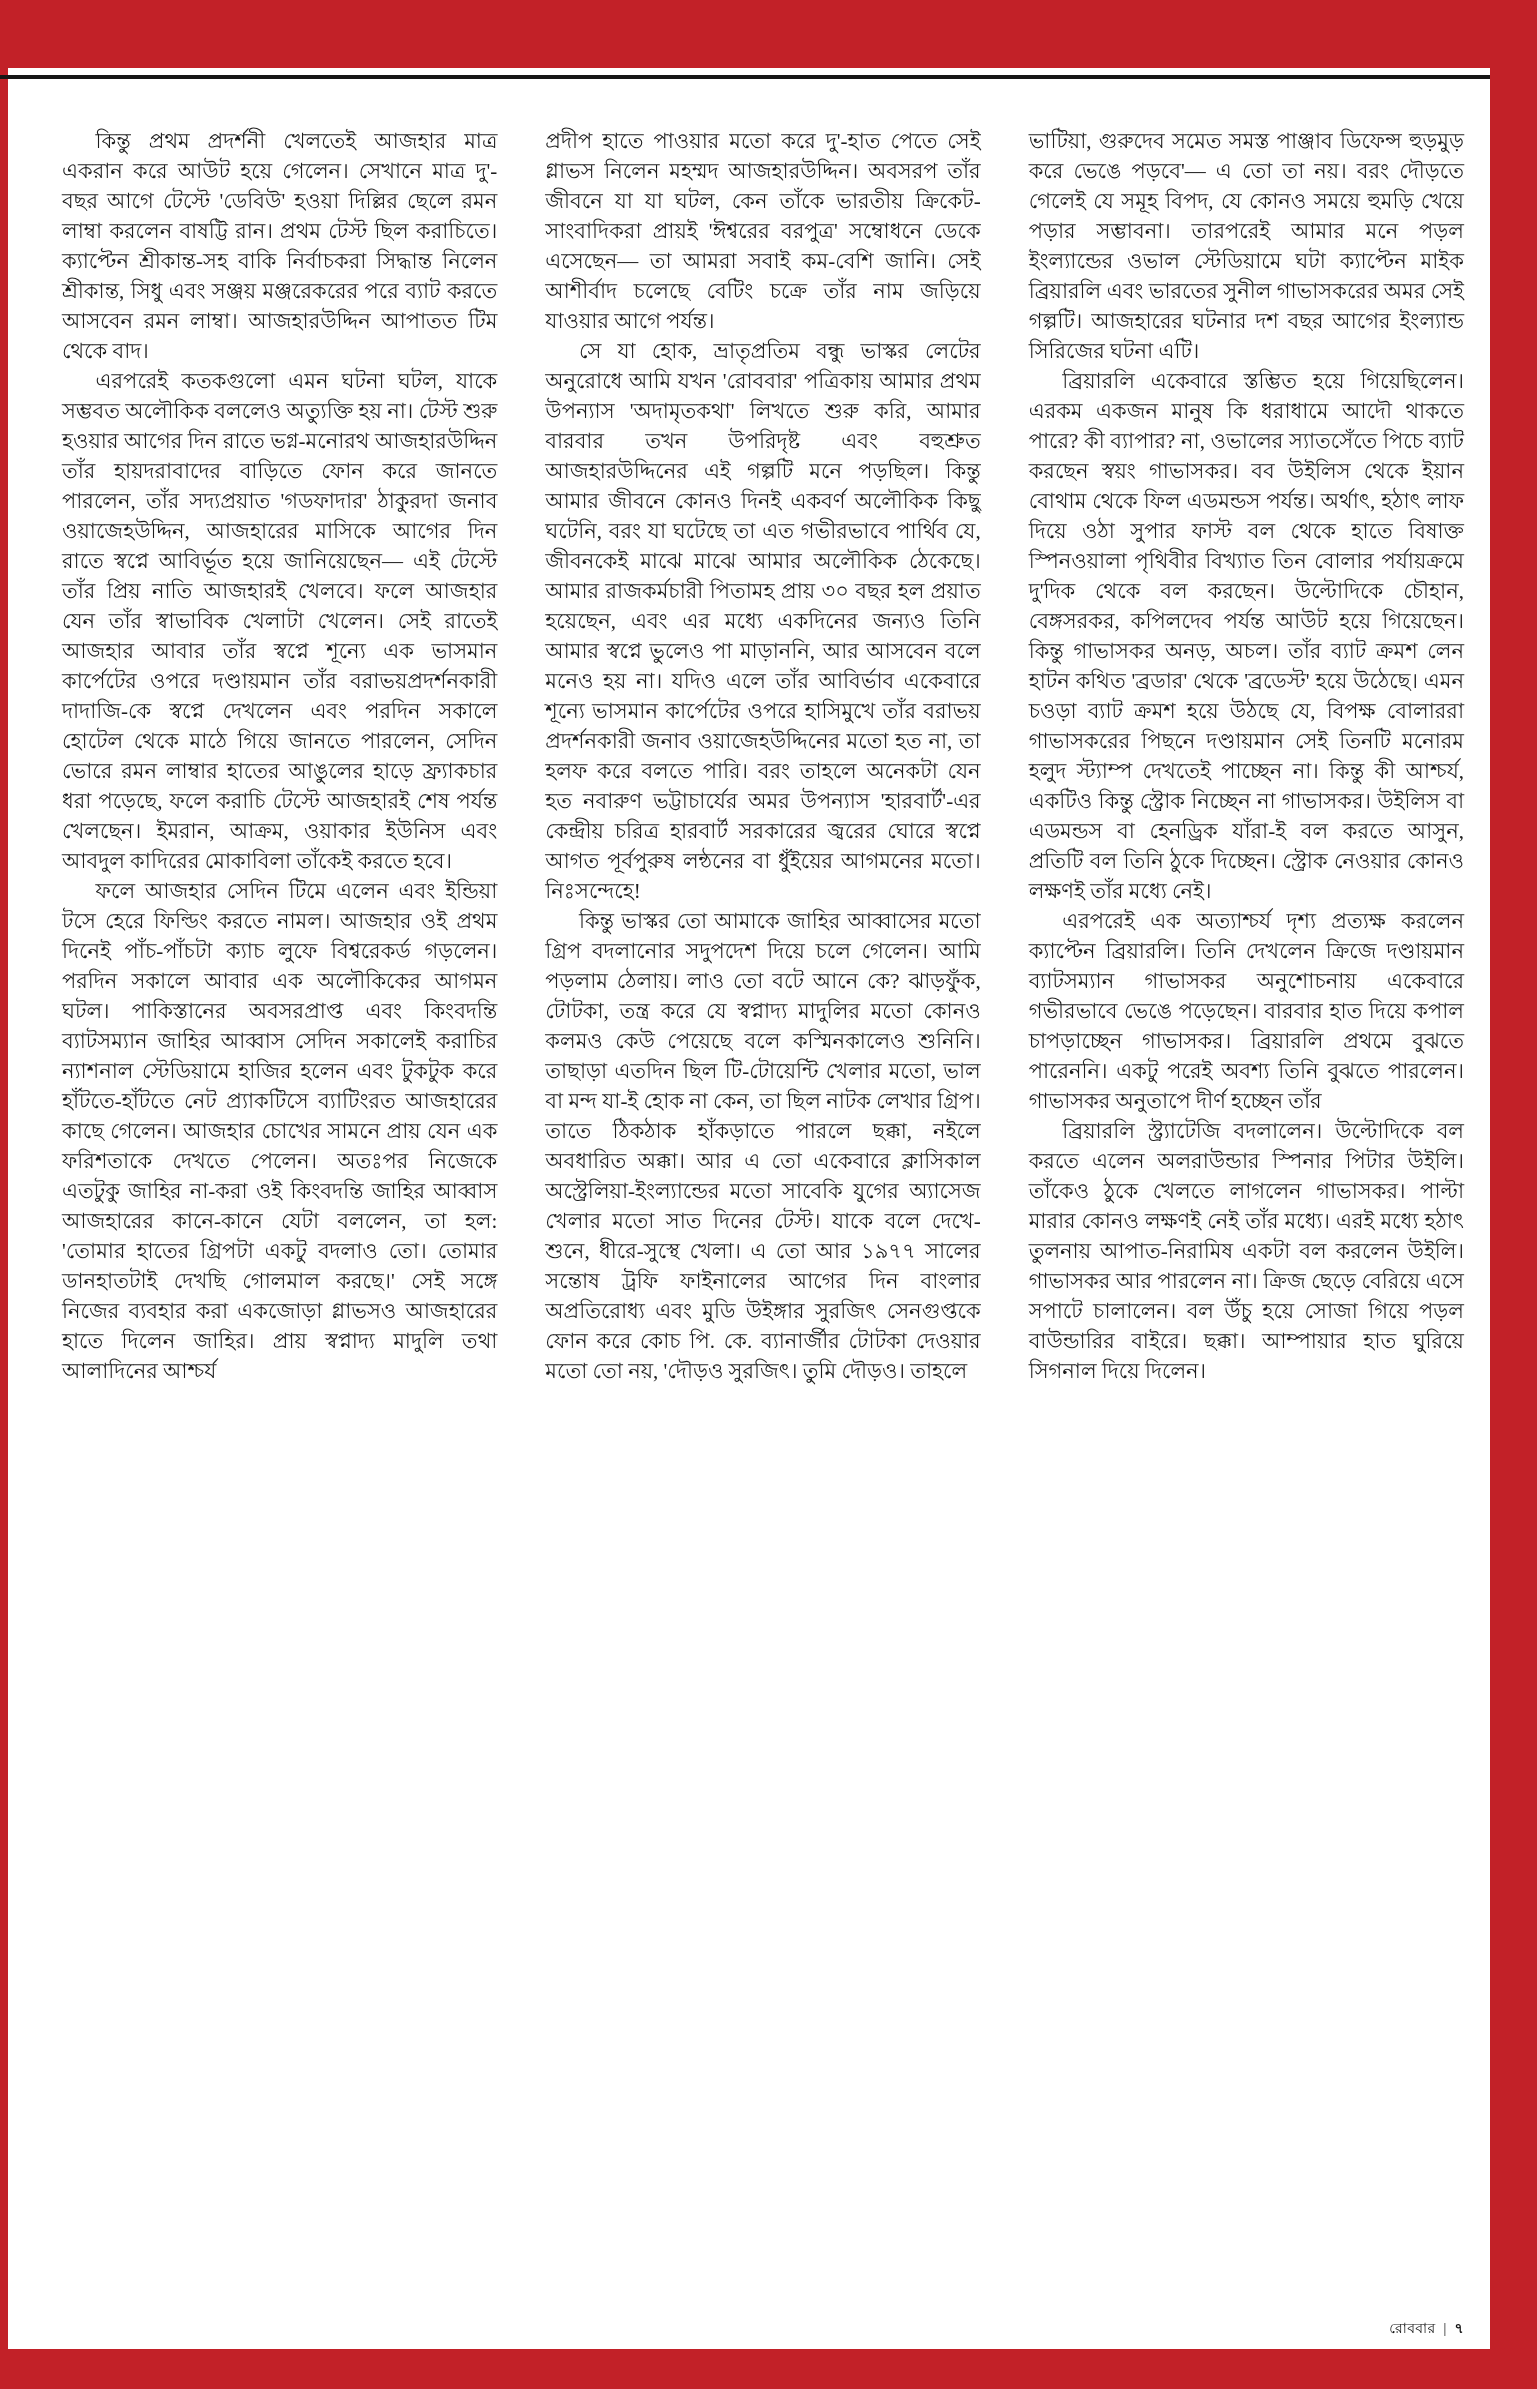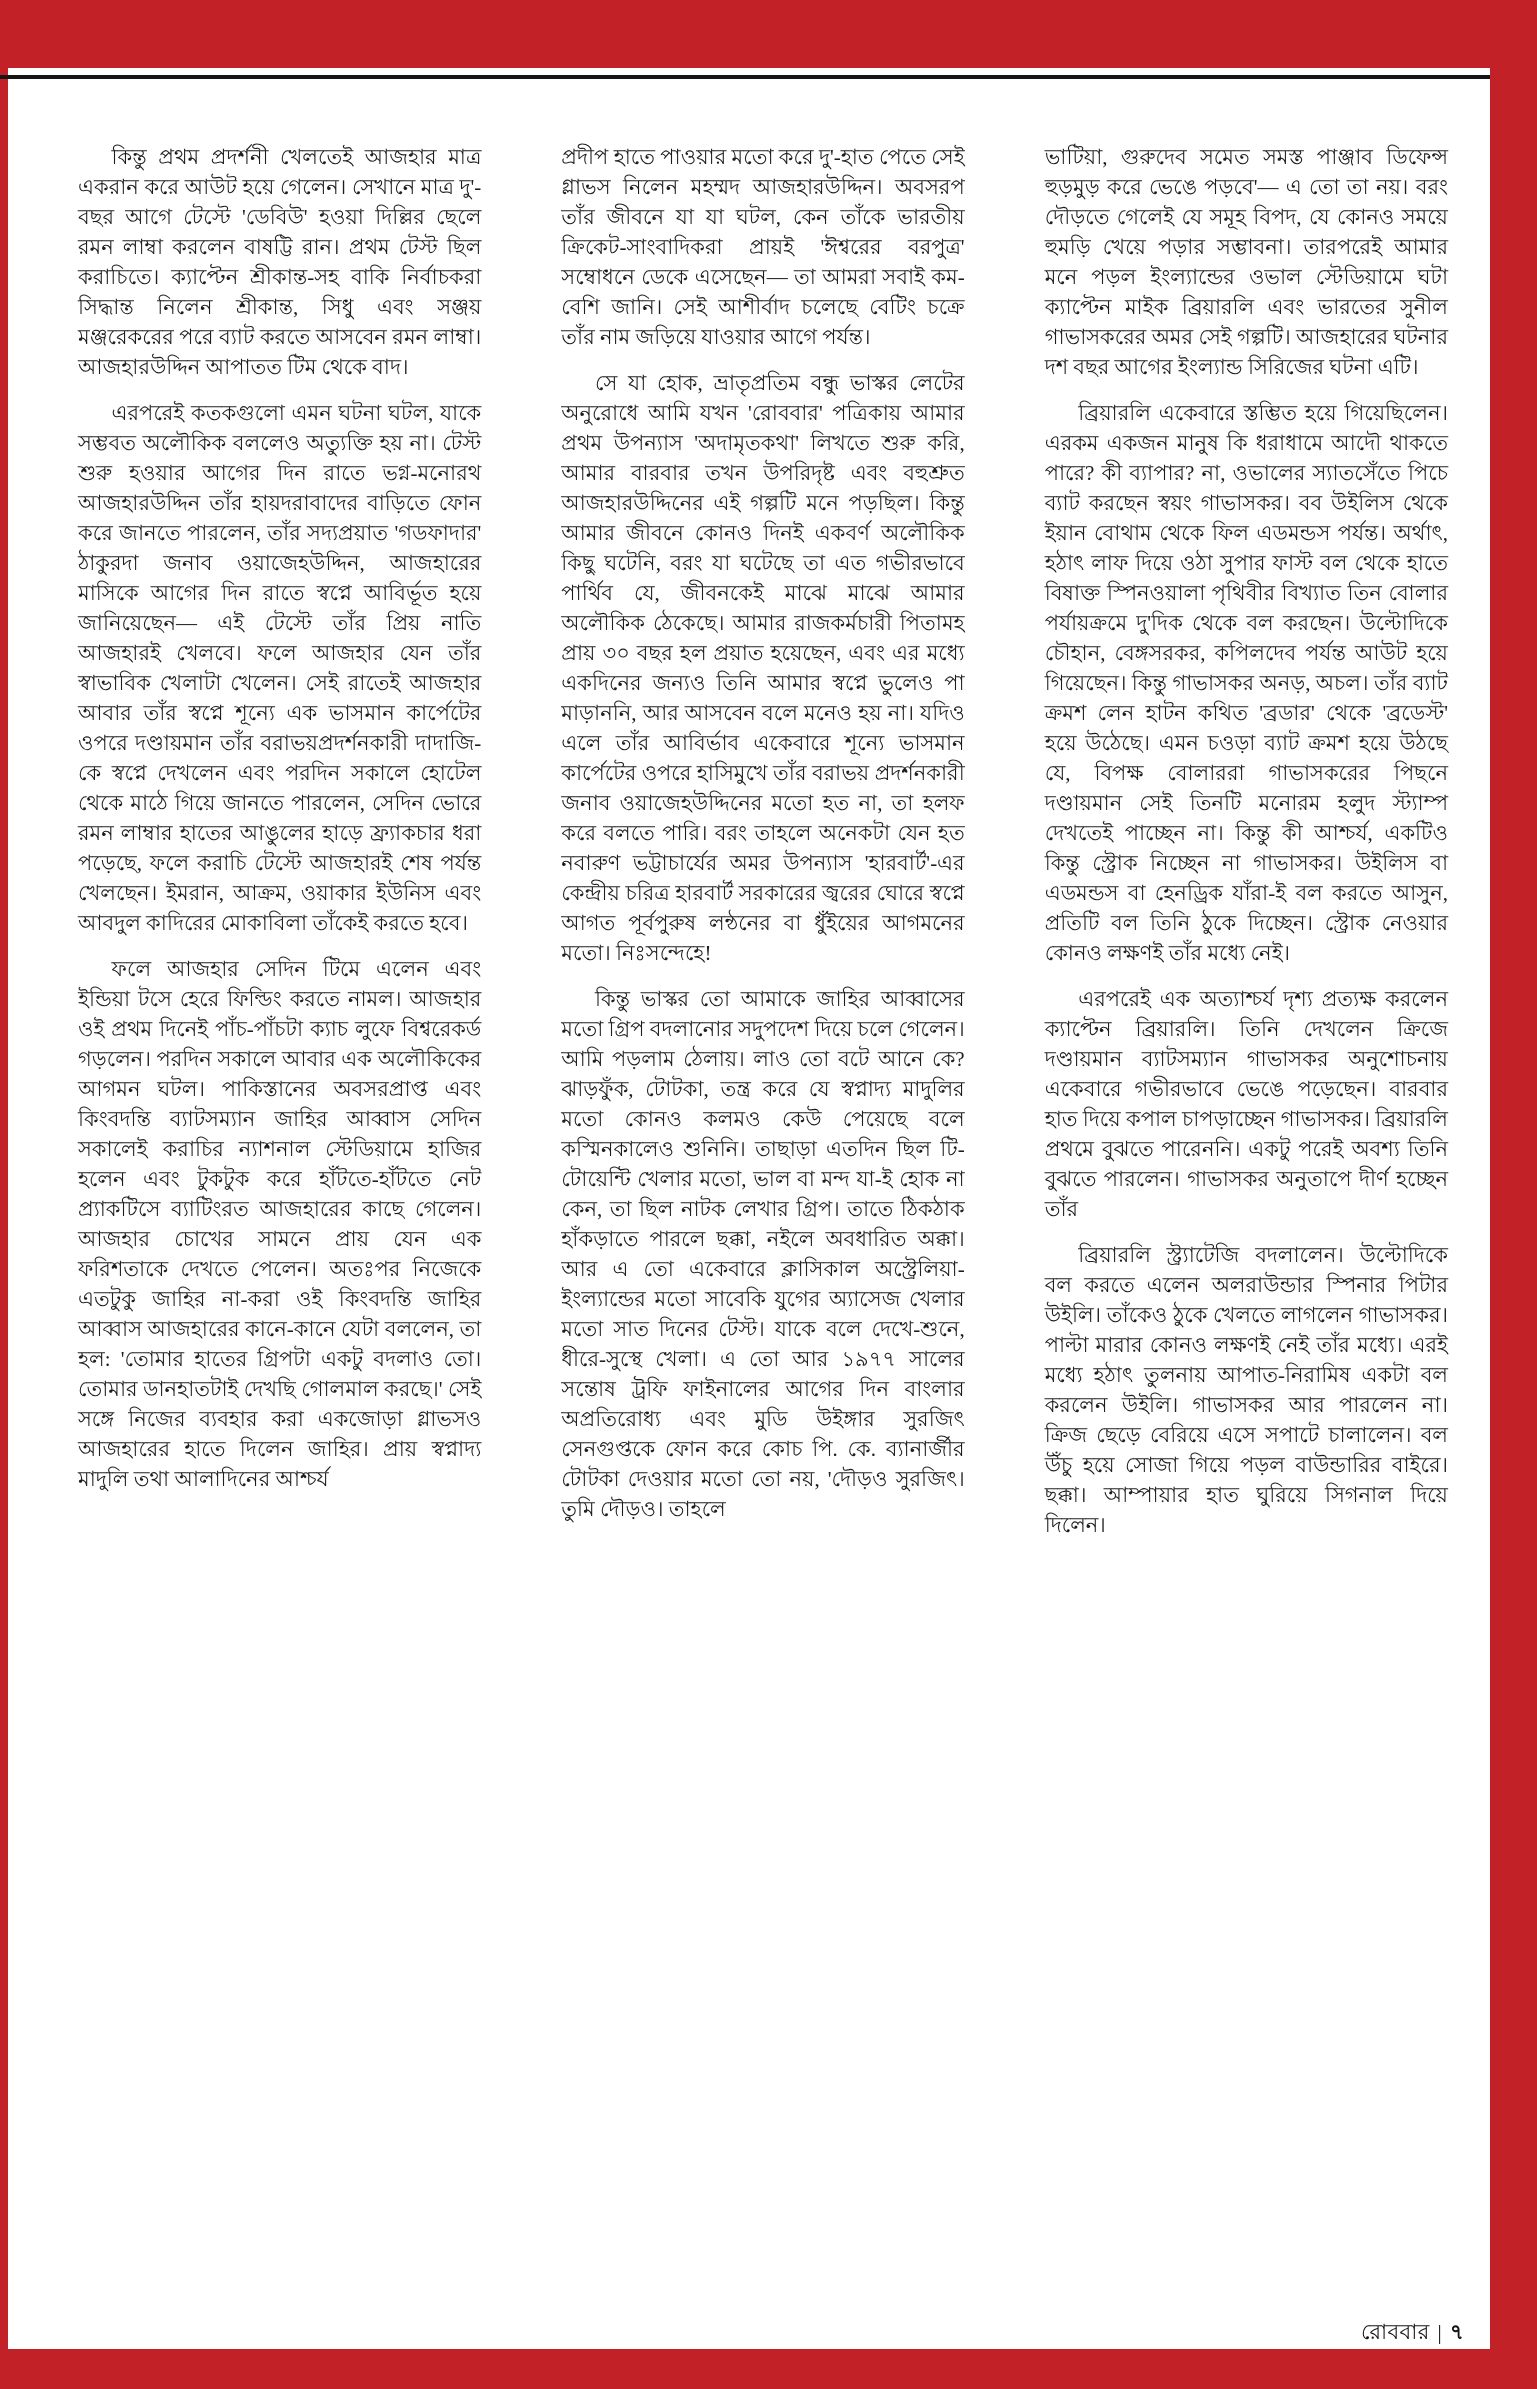--- a/index.html
+++ b/index.html
@@ -42,32 +42,32 @@
   }
   .column {
     flex: 1 1 0;
     min-width: 0;
     color: #1d1d1d;
     font-size: 21px;
     line-height: 30px;
     text-align: justify;
   }
   .column p {
-    margin: 16px;
+    margin: 0;
     text-indent: 1.6em;
   }
   .column p.cont {
     text-indent: 0;
   }
   
   .folio {
     position: absolute;
     right: 74px;
-    bottom: 38px;
-    font-size: 21px;
+    bottom: 48px;
+    font-size: 14px;
     color: #111111;
     letter-spacing: 0.4px;
     white-space: nowrap;
   }
   .folio .sep {
     display: inline-block;
     margin: 0 7.8px;
     font-weight: 400;
     color: #111111;
   }

